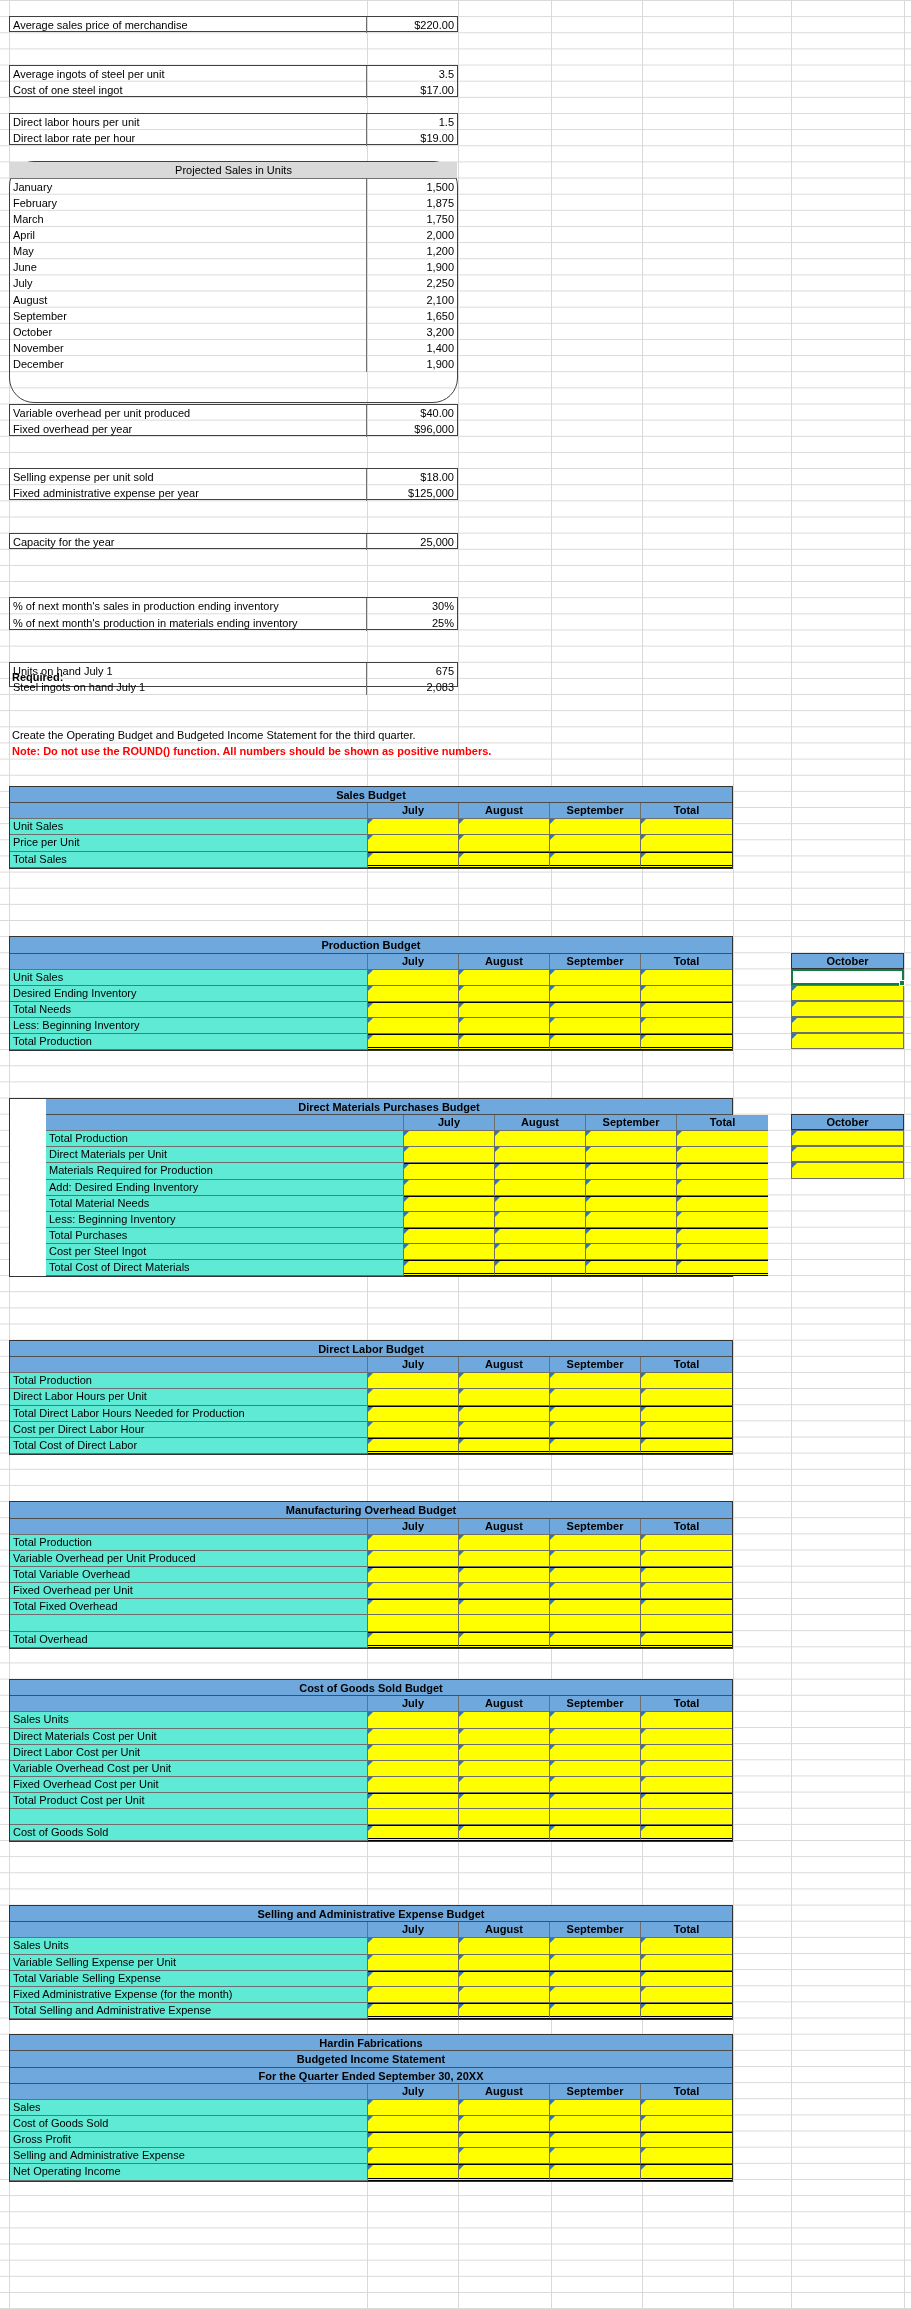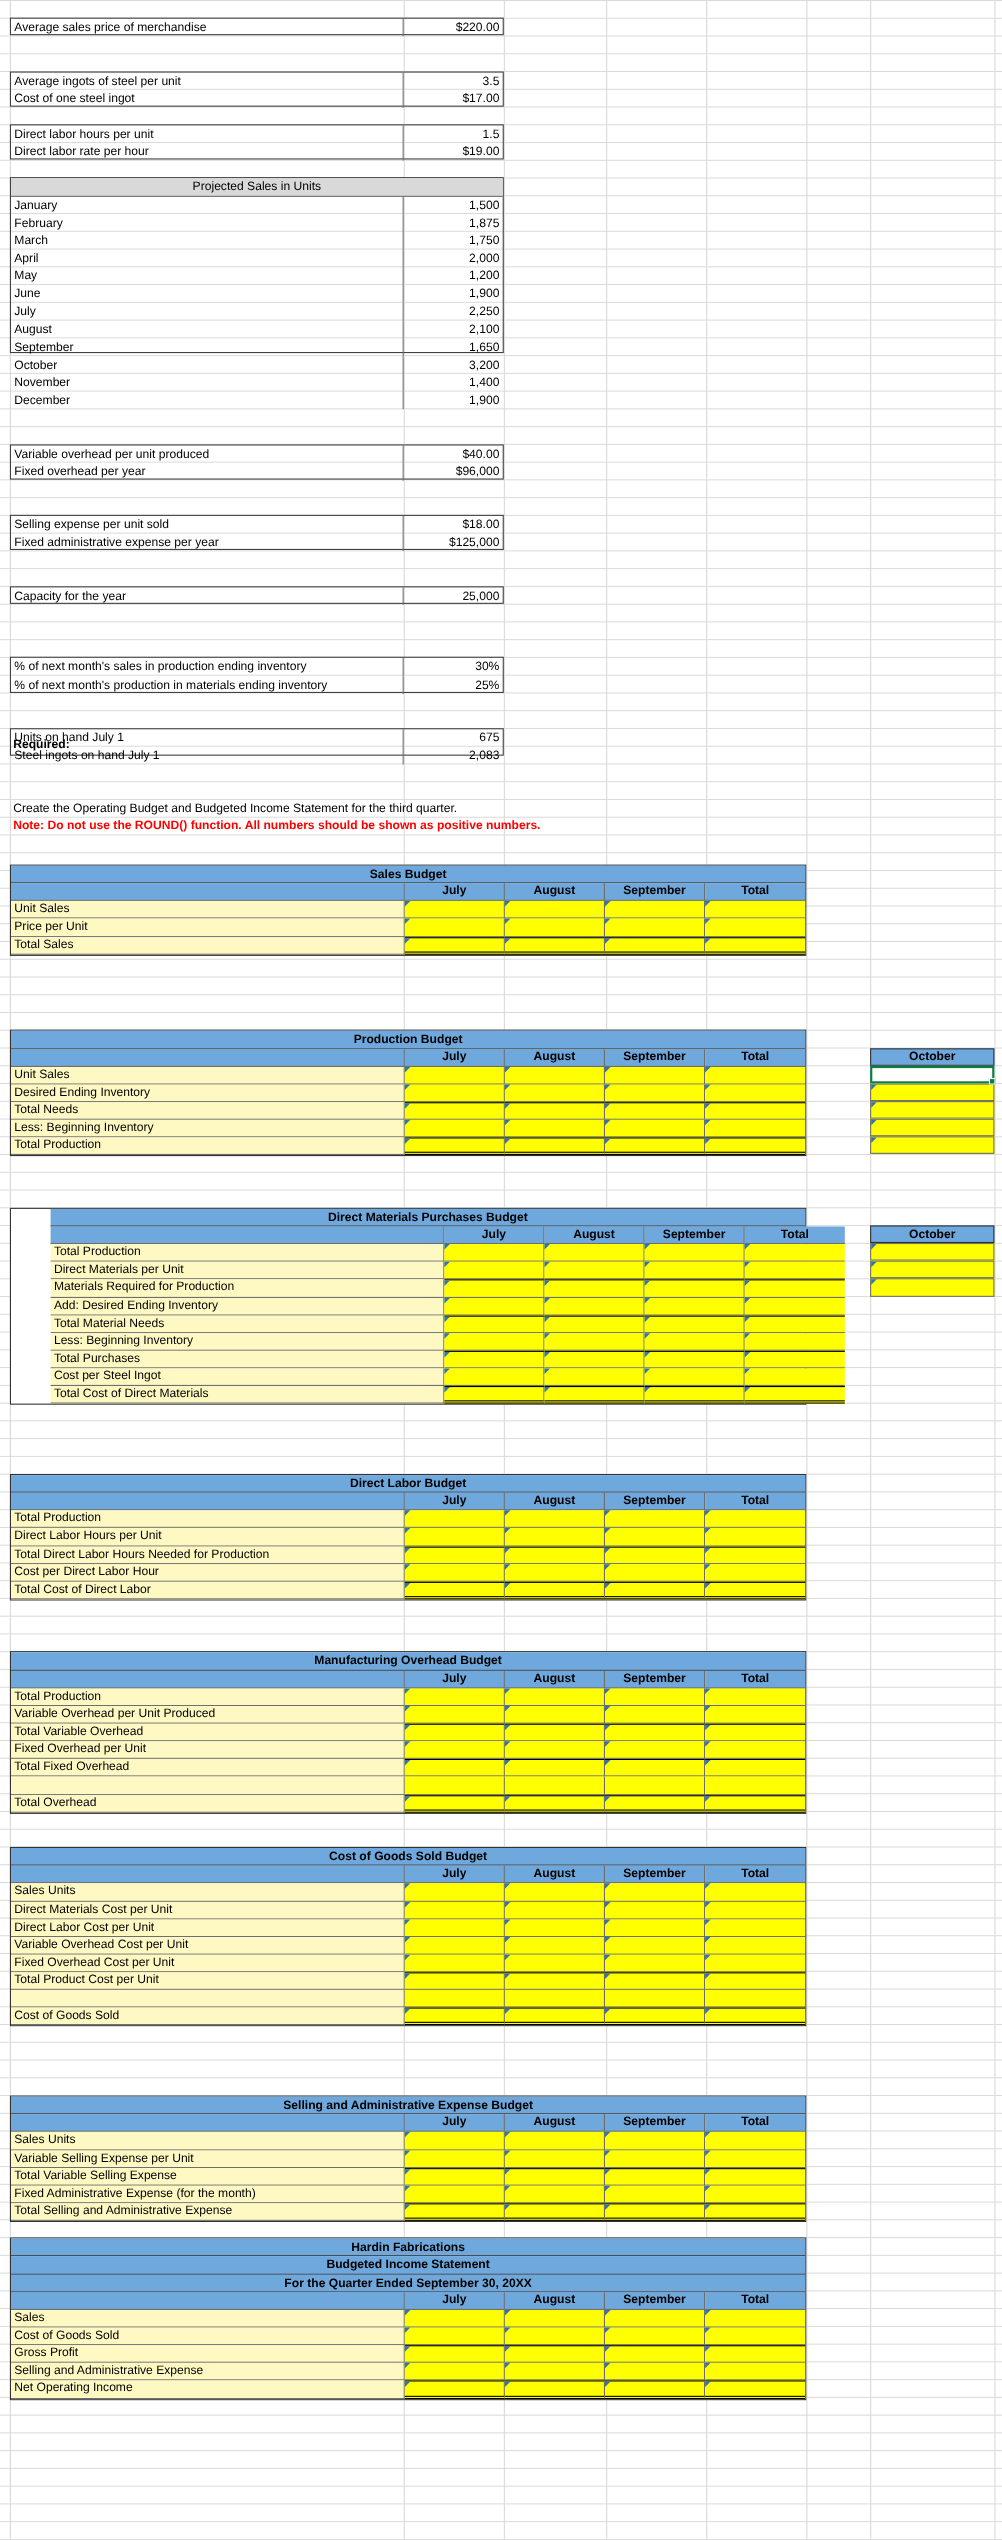--- a/index.html
+++ b/index.html
@@ -22,21 +22,21 @@
   .freerow{position:absolute;left:12px;line-height:16.145px;white-space:nowrap;}
   .req-b{font-weight:bold;}
   .req-r{font-weight:bold;color:var(--red);}
 
   
   .tbl{position:absolute;left:9px;width:724px;box-sizing:border-box;border:1px solid #333;background:#fff;}
   .ttitle{height:16.145px;background:var(--blue);border-bottom:1px solid #4d4d4d;font-weight:bold;text-align:center;line-height:16px;box-sizing:border-box;}
   .trow{display:grid;grid-template-columns:358px 91px 91px 91px 91px;height:16.145px;}
   .tl,.tc{box-sizing:border-box;border-right:1px solid #6e6e6e;border-bottom:1px solid #6e6e6e;line-height:15px;position:relative;}
   .trow>:last-child{border-right:none;}
-  .tl{padding-left:3px;white-space:nowrap;overflow:hidden;background:#fef9c3;}
+  .tl{padding-left:3px;white-space:nowrap;overflow:hidden;background:#5eead4;}
   .th{background:var(--blue);font-weight:bold;text-align:center;}
   .yc{background:var(--yellow);}
   .tri{position:absolute;top:0;left:0;width:0;height:0;border-top:5px solid var(--tri);border-right:5px solid transparent;}
   .subtotal .tc{border-top:1px solid #000;}
   .total .tc{border-top:1px solid #000;border-bottom:3px double #000;}
 
   
   .octbox{position:absolute;left:791px;width:113px;}
   .octh{height:16.145px;background:var(--blue);border:1px solid #333;box-sizing:border-box;font-weight:bold;text-align:center;line-height:15px;}
   .octc{position:absolute;left:0;width:113px;height:16.145px;box-sizing:border-box;border:1px solid #6e6e6e;}
@@ -74,21 +74,21 @@
     <div class="abox" style="top: 113.015px; height: 32.29px;">
       <div class="arow">
         <div class="albl">Direct labor hours per unit</div>
         <div class="aval">1.5</div>
       </div>
       <div class="arow">
         <div class="albl">Direct labor rate per hour</div>
         <div class="aval">$19.00</div>
       </div>
     </div>
-    <div class="abox" style="top: 161.45px; height: 160px;">
+    <div class="abox" style="top: 161.45px; height: 242px; border-radius: 25px;">
       <div class="ahead">Projected Sales in Units</div>
       <div class="arow">
         <div class="albl">January</div>
         <div class="aval">1,500</div>
       </div>
       <div class="arow">
         <div class="albl">February</div>
         <div class="aval">1,875</div>
       </div>
       <div class="arow">

